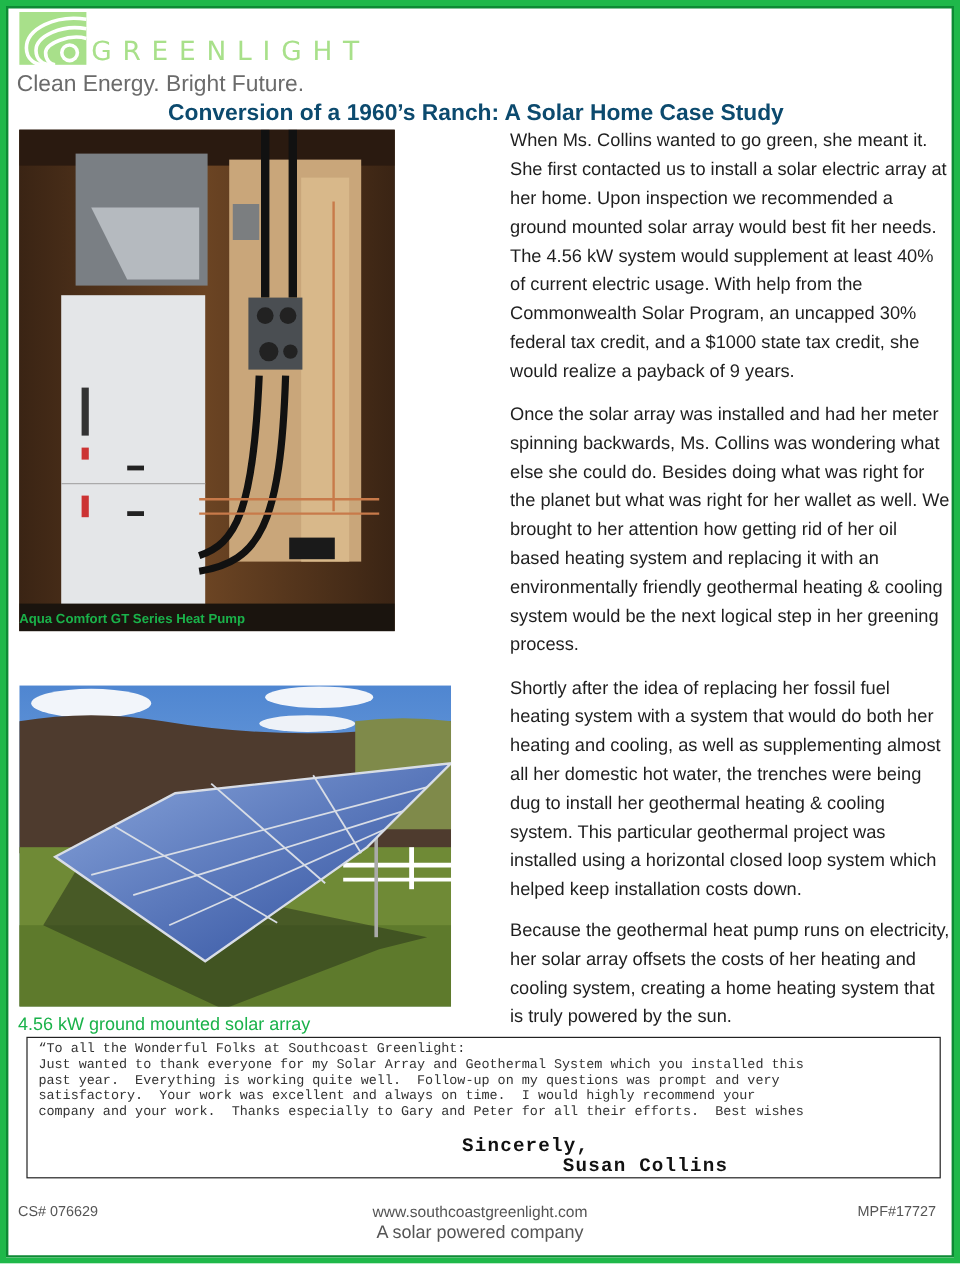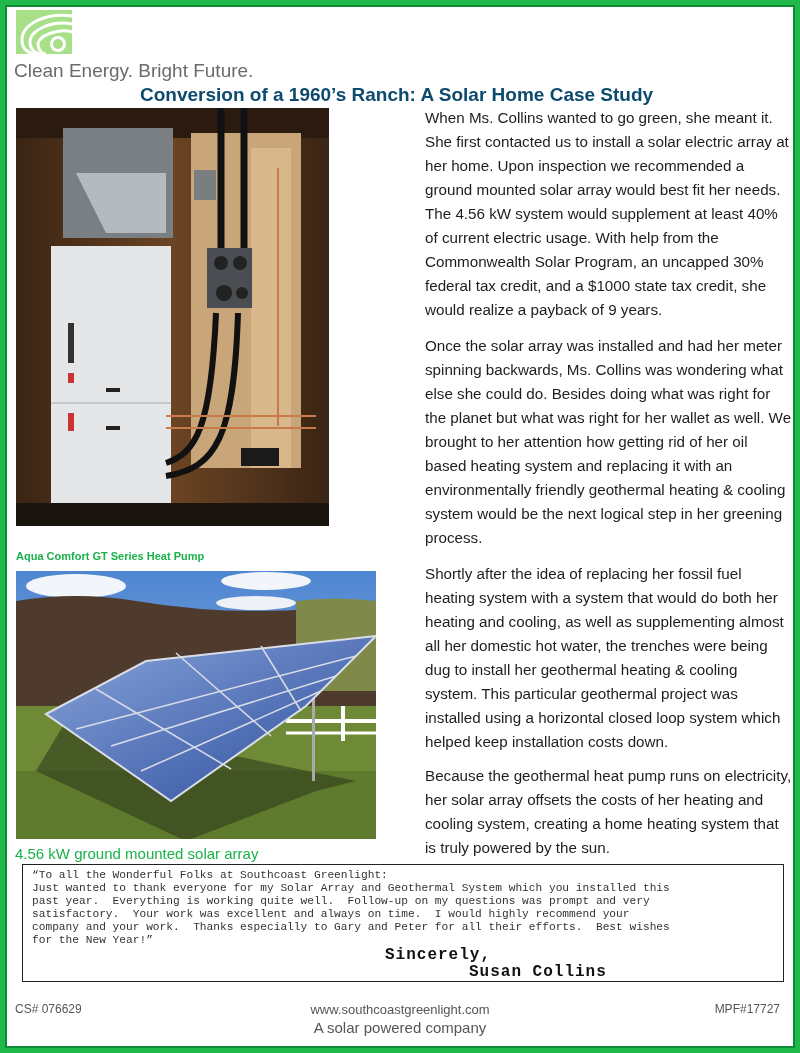--- a/index.html
+++ b/index.html
@@ -7,21 +7,21 @@
   .frame { position:absolute; left:0; top:0; width:800px; height:1053px; box-sizing:border-box; border:5px solid #1fb84a; box-shadow: inset 0 0 0 2px #0d8a34; background:#fff; }
   .logo { position:absolute; left:16px; top:10px; width:300px; height:48px; }
   .logo-word1 { position:absolute; left:60px; top:-1px; font-family:"DejaVu Sans", sans-serif; font-size:19px; letter-spacing:14px; color:#b9b9b9; font-weight:300; }
   .logo-word2 { position:absolute; left:60px; top:21px; font-family:"DejaVu Sans", sans-serif; font-size:22px; letter-spacing:9px; color:#a8e08a; }
   .tagline { position:absolute; left:14px; top:60px; font-size:19px; color:#6b6b6b; font-family:"Liberation Sans", sans-serif; }
   .title { position:absolute; left:140px; top:84px; font-size:19px; font-weight:bold; color:#0c4a6e; }
   .photo { position:absolute; overflow:hidden; }
   .photo1 { left:16px; top:108px; width:313px; height:418px; background:#2a1a10; }
   .photo2 { left:16px; top:571px; width:360px; height:268px; }
   .caption { position:absolute; color:#1ab24a; font-weight:bold; }
-  .cap1 { left:16px; top:550px; font-size:11px; }
+  .cap1 { left:16px; top:510px; font-size:11px; }
   .cap2 { left:15px; top:845px; font-size:15px; font-weight:normal; }
   .body-text { position:absolute; left:425px; width:368px; font-size:15.2px; line-height:24px; color:#1e1e1e; }
   .p1 { top:106px; }
   .p2 { top:334px; }
   .p3 { top:562px; }
   .p4 { top:764px; }
   .body-text p { margin:0; }
   .quote-box { position:absolute; left:22px; top:864px; width:762px; height:118px; box-sizing:border-box; border:1px solid #222; background:#fff; padding:4px 9px; font-family:"Liberation Mono", monospace; font-size:11.2px; line-height:13px; color:#333; }
   .quote-box .line { white-space:pre; display:block; }
   .sig { position:absolute; font-family:Liberation Mono, monospace; font-weight:bold; font-size:16px; color:#111; letter-spacing:1px; }
@@ -39,20 +39,21 @@
 
 <div class="logo">
   <svg width="58" height="46" viewBox="0 0 58 46" style="position:absolute;left:0;top:0;">
     <rect x="0" y="0" width="56" height="44" fill="#a8e08a"></rect>
     <path d="M56 6 C30 2 6 14 6 30 C6 40 14 44 20 44" stroke="#fff" stroke-width="3" fill="none"></path>
     <path d="M56 14 C36 10 14 20 14 32 C14 40 20 44 26 44" stroke="#fff" stroke-width="3" fill="none"></path>
     <path d="M56 22 C42 18 22 26 22 34 C22 40 26 44 30 44" stroke="#fff" stroke-width="3" fill="none"></path>
     <circle cx="42" cy="34" r="8" fill="#fff"></circle>
     <circle cx="42" cy="34" r="5" fill="#a8e08a"></circle>
   </svg>
+  <span class="logo-word2">GREENLIGHT</span>
 </div>
 
 <div class="tagline">Clean Energy.  Bright Future.</div>
 <div class="title">Conversion of a 1960’s Ranch: A Solar Home Case Study</div>
 
 <div class="photo photo1">
   <svg width="313" height="418" viewBox="0 0 313 418">
     <defs>
       <linearGradient id="wall" x1="0" x2="1">
           <stop offset="0" stop-color="#3a2414"></stop>
@@ -140,21 +141,20 @@
 <div class="body-text p4">
     <p>Because the geothermal heat pump runs on electricity, her solar array offsets the costs of her heating and cooling system, creating a home heating system that is truly powered by the sun.</p>
   </div>
 
 <div class="quote-box">
   <span class="line">“To all the Wonderful Folks at Southcoast Greenlight:</span>
   <span class="line">Just wanted to thank everyone for my Solar Array and Geothermal System which you installed this</span>
   <span class="line">past year.  Everything is working quite well.  Follow-up on my questions was prompt and very</span>
   <span class="line">satisfactory.  Your work was excellent and always on time.  I would highly recommend your</span>
   <span class="line">company and your work.  Thanks especially to Gary and Peter for all their efforts.  Best wishes</span>
-  <span class="line">for the New Year!”</span>
   <span class="sig sig1">Sincerely,</span>
   <span class="sig sig2">Susan Collins</span>
 </div>
 
 <div class="footer-left">CS# 076629</div>
 <div class="footer-center">www.southcoastgreenlight.com</div>
 <div class="footer-sub">A solar powered company</div>
 <div class="footer-right">MPF#17727</div>
 
 </body></html>

